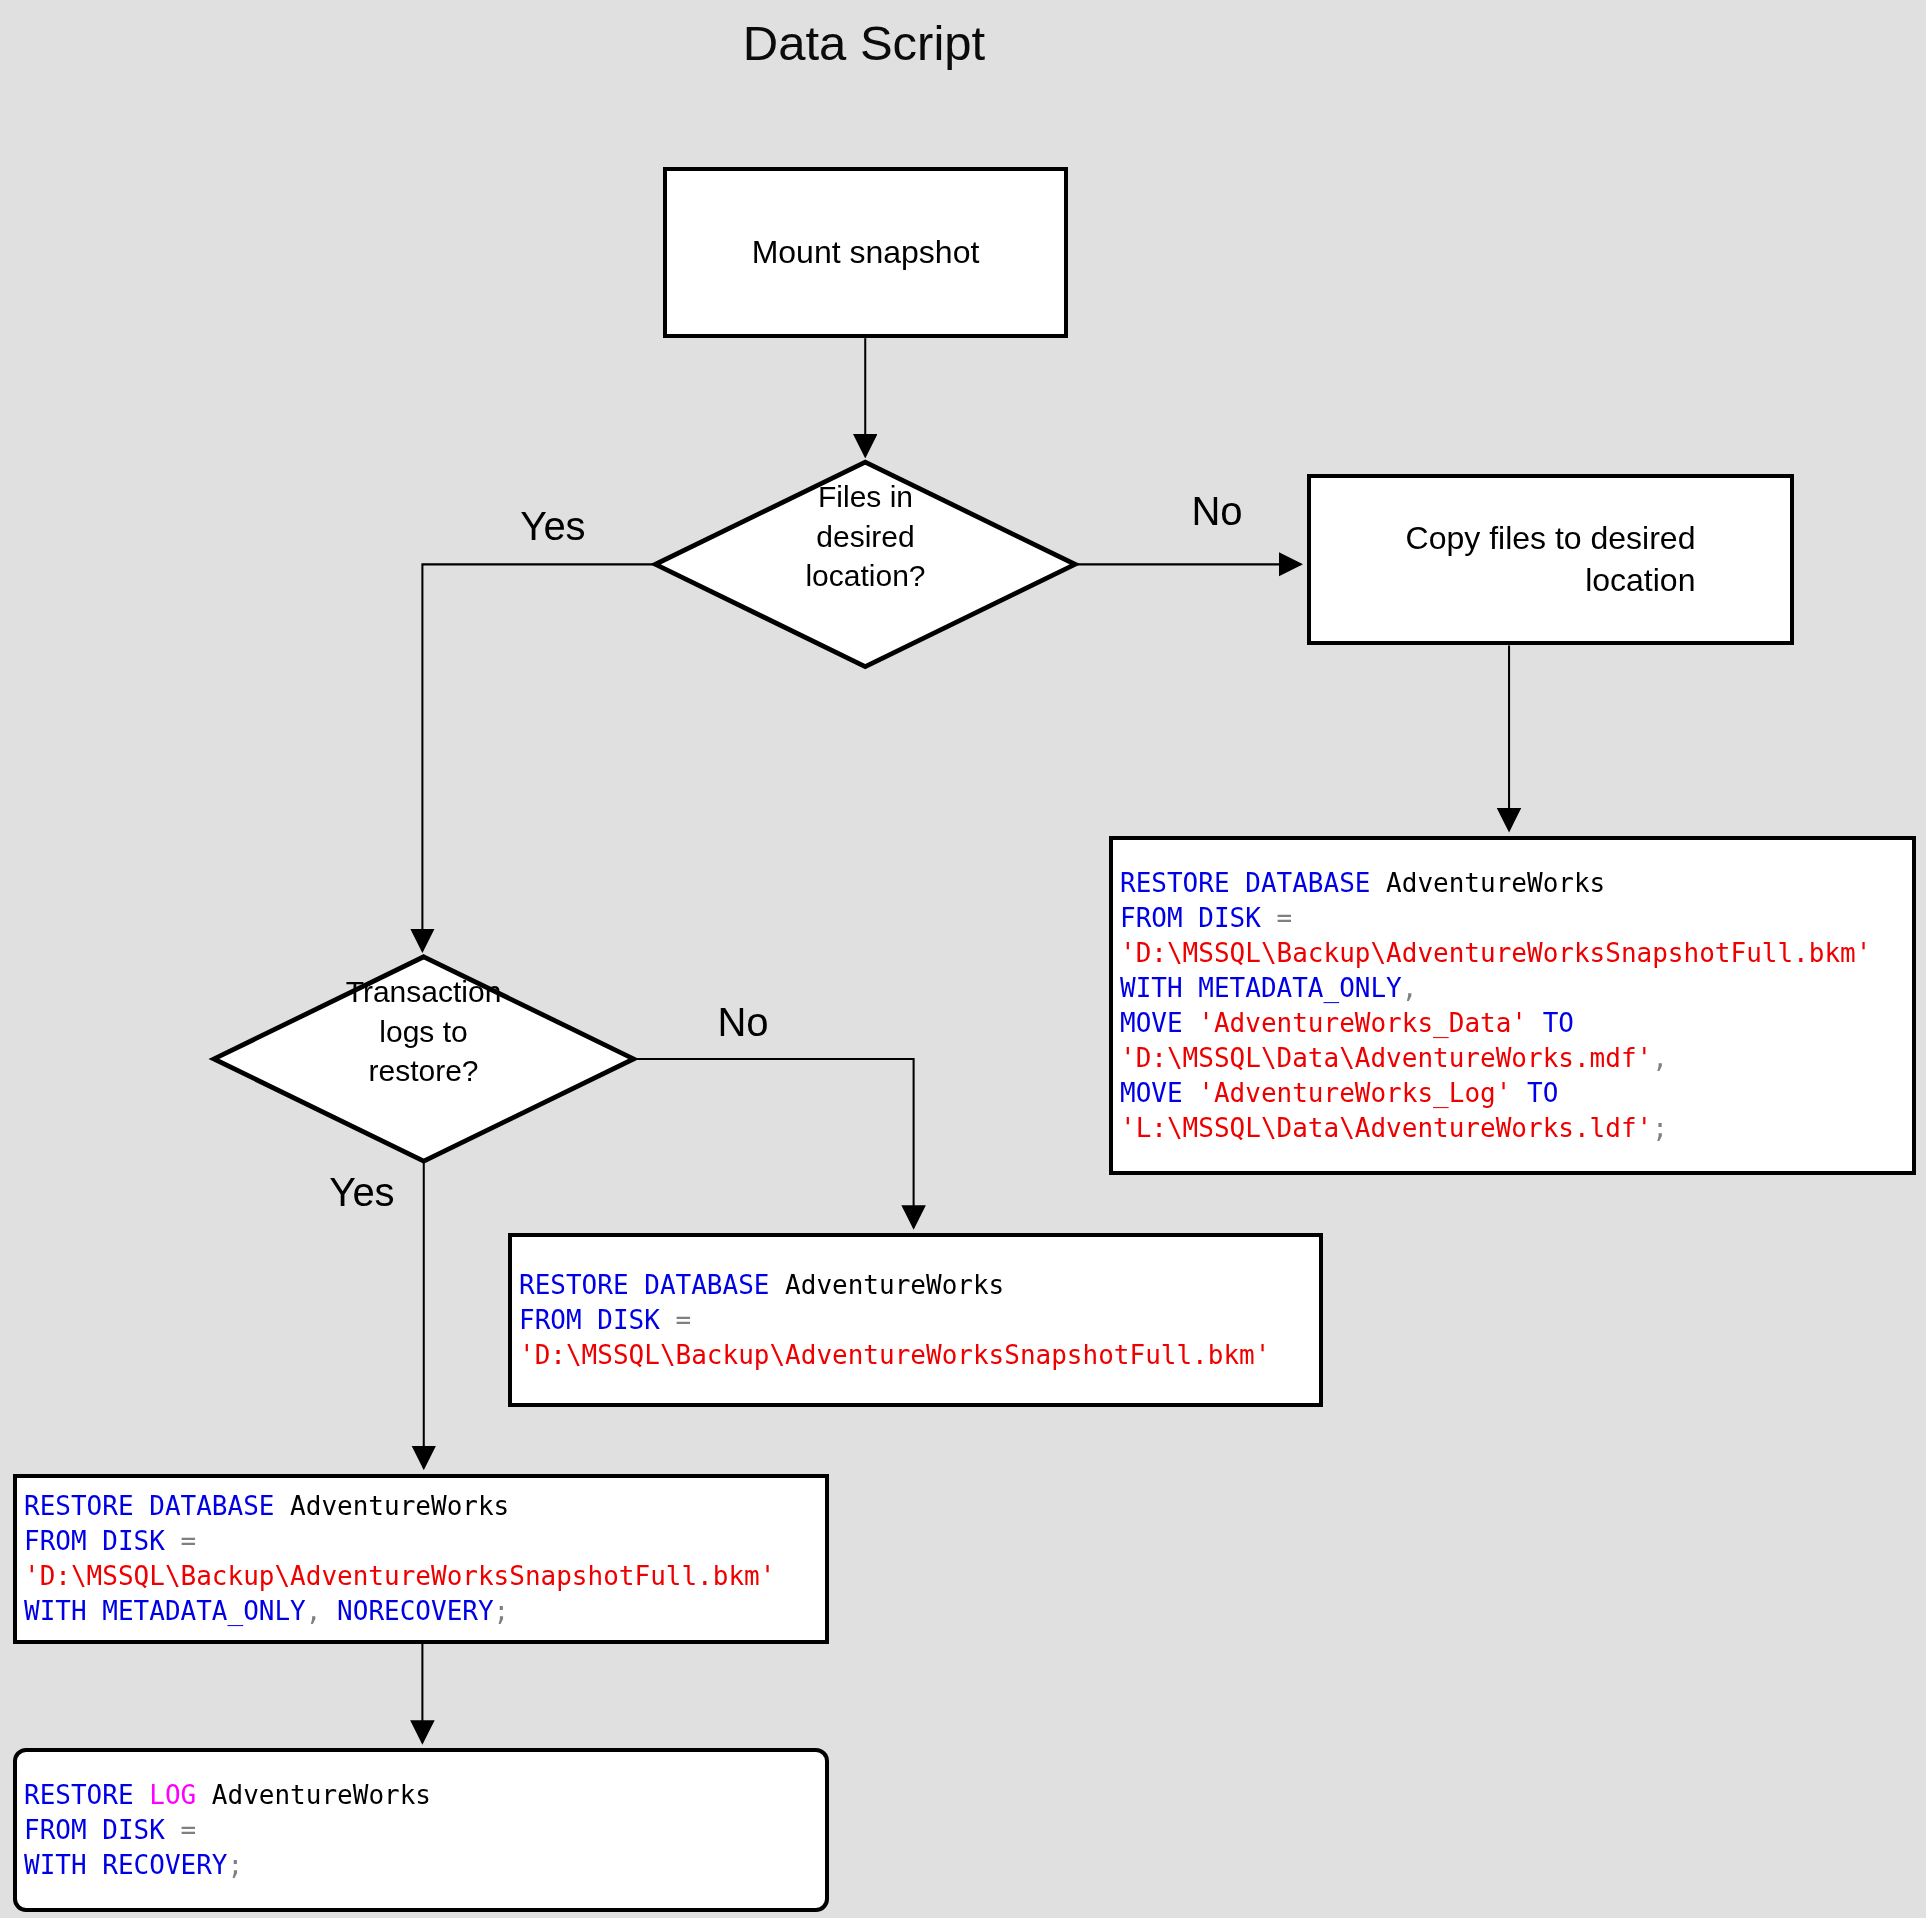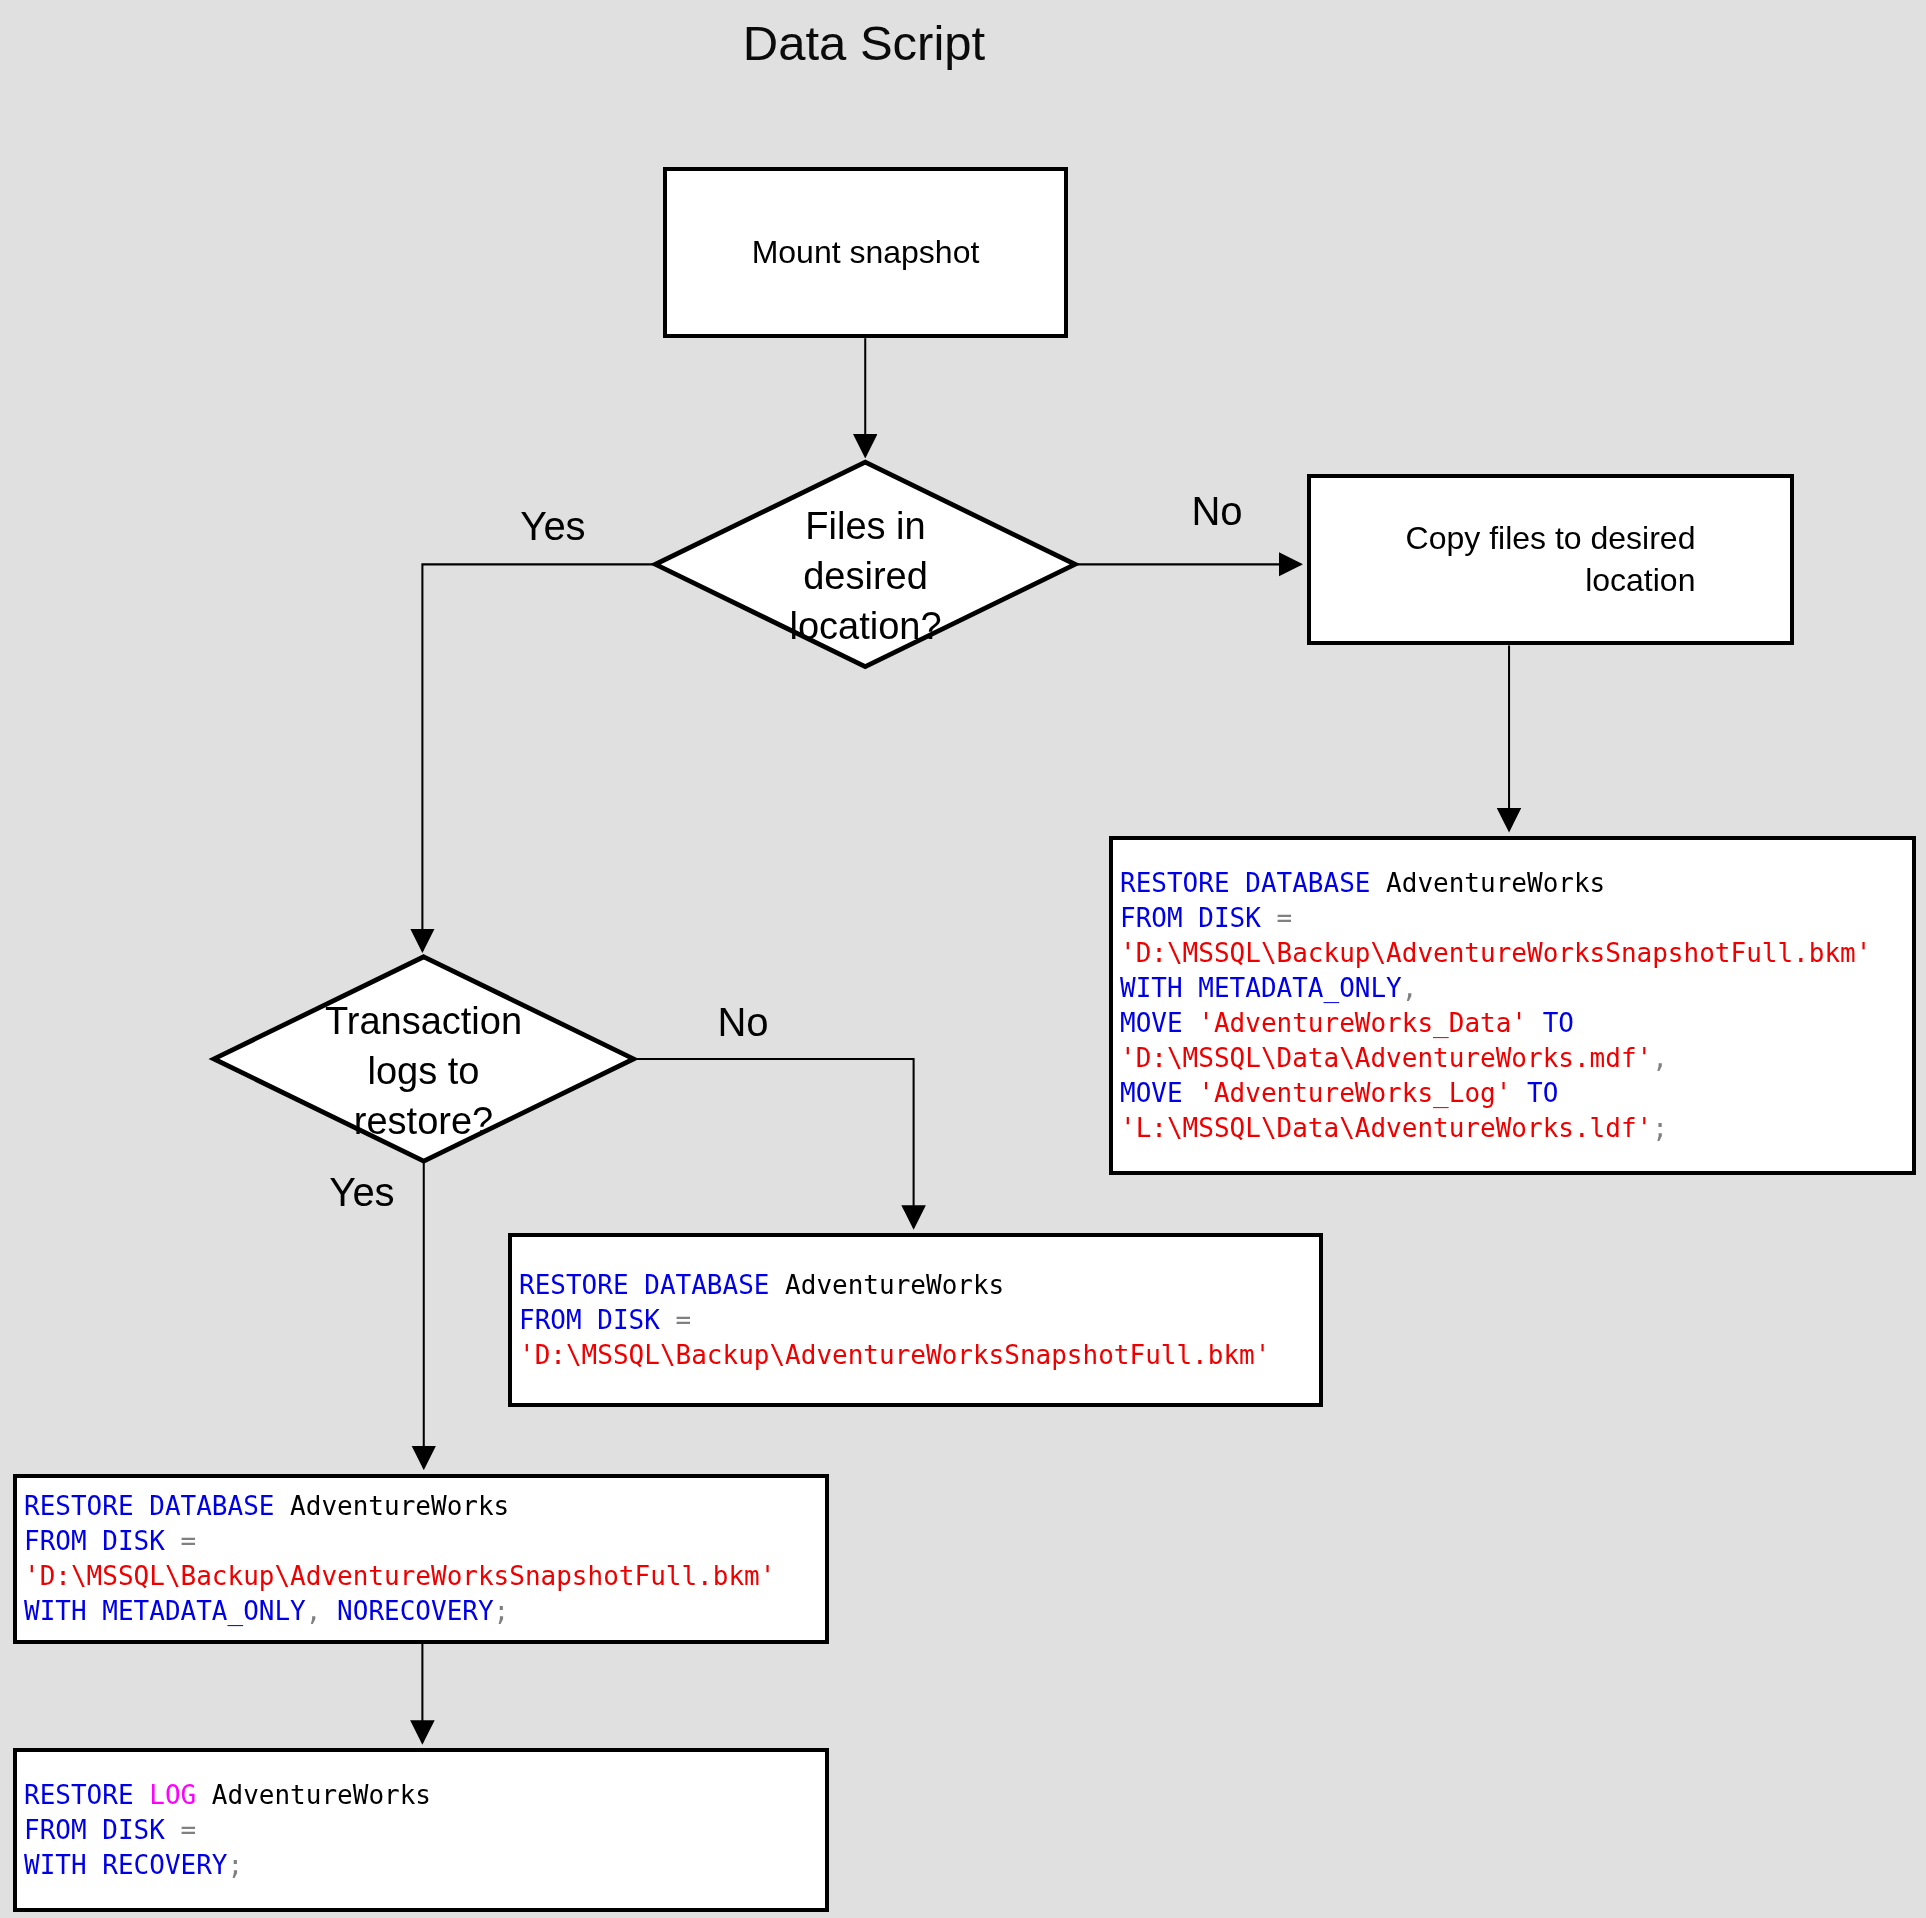--- a/index.html
+++ b/index.html
@@ -17,22 +17,22 @@
     font-size:49px;line-height:1.15;color:#0b0b0b;white-space:nowrap;
   }
   .node{
     position:absolute;box-sizing:border-box;
     background:#ffffff;border:4.8px solid #000;
     display:flex;align-items:center;justify-content:center;
     text-align:right;font-size:32px;line-height:1.3;
   }
   .node span{white-space:pre-line;}
   .diamond-label{
-    position:absolute;display:flex;align-items:flex-end;justify-content:center;
-    text-align:center;font-size:38px;line-height:1.32;
+    position:absolute;display:flex;align-items:flex-start;justify-content:center;
+    text-align:center;font-size:30px;line-height:1.32;
   }
   .diamond-label span{white-space:pre-line;}
   .edge-label{
     position:absolute;transform:translate(-50%,-50%);
     font-size:40px;line-height:1;white-space:nowrap;
   }
   .code-box{
     position:absolute;box-sizing:border-box;
     background:#ffffff;border:4.8px solid #000;
     display:flex;flex-direction:column;justify-content:center;
@@ -118,20 +118,20 @@
       <div class="code-line"><span class="tok-str">'D:\MSSQL\Backup\AdventureWorksSnapshotFull.bkm'</span></div>
     </div>
 
   <div class="code-box" style="left:13px;top:1474px;width:816px;height:170px;">
       <div class="code-line"><span class="tok-kw">RESTORE DATABASE</span><span class="tok-id"> AdventureWorks</span></div>
       <div class="code-line"><span class="tok-kw">FROM DISK</span><span class="tok-op"> =</span></div>
       <div class="code-line"><span class="tok-str">'D:\MSSQL\Backup\AdventureWorksSnapshotFull.bkm'</span></div>
       <div class="code-line"><span class="tok-kw">WITH METADATA_ONLY</span><span class="tok-op">,</span><span class="tok-kw"> NORECOVERY</span><span class="tok-op">;</span></div>
     </div>
 
-  <div class="code-box" style="left:13px;top:1748px;width:816px;height:164px;">
+  <div class="code-box" style="left:13px;top:1748px;width:816px;height:164px;border-radius:13px;">
       <div class="code-line"><span class="tok-kw">RESTORE</span><span class="tok-log"> LOG</span><span class="tok-id"> AdventureWorks</span></div>
       <div class="code-line"><span class="tok-kw">FROM DISK</span><span class="tok-op"> =</span></div>
       <div class="code-line"><span class="tok-kw">WITH RECOVERY</span><span class="tok-op">;</span></div>
     </div>
 
 </div>
 
 
 </body></html>

